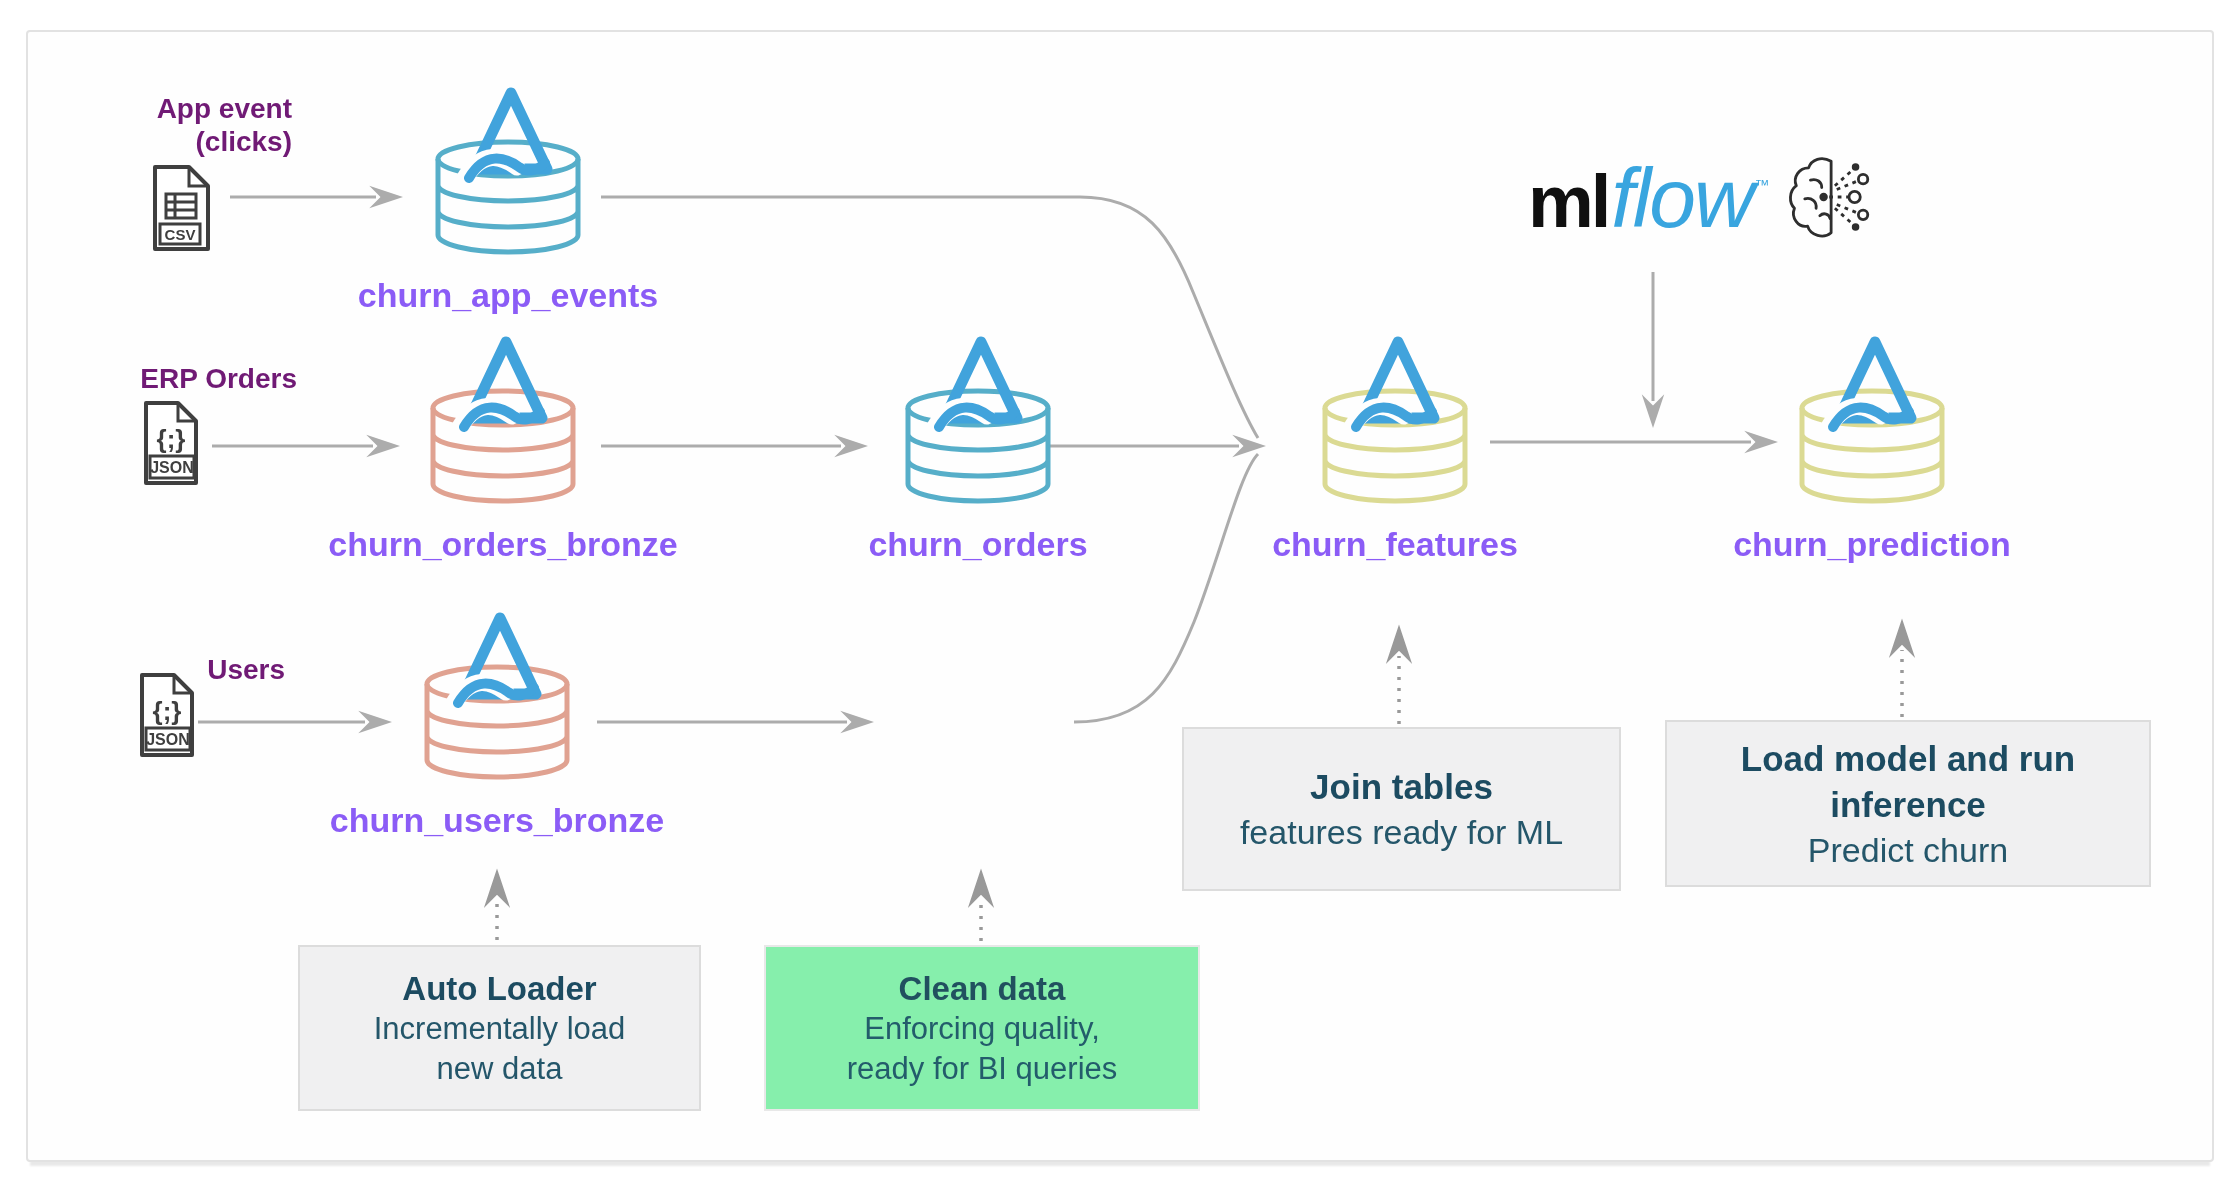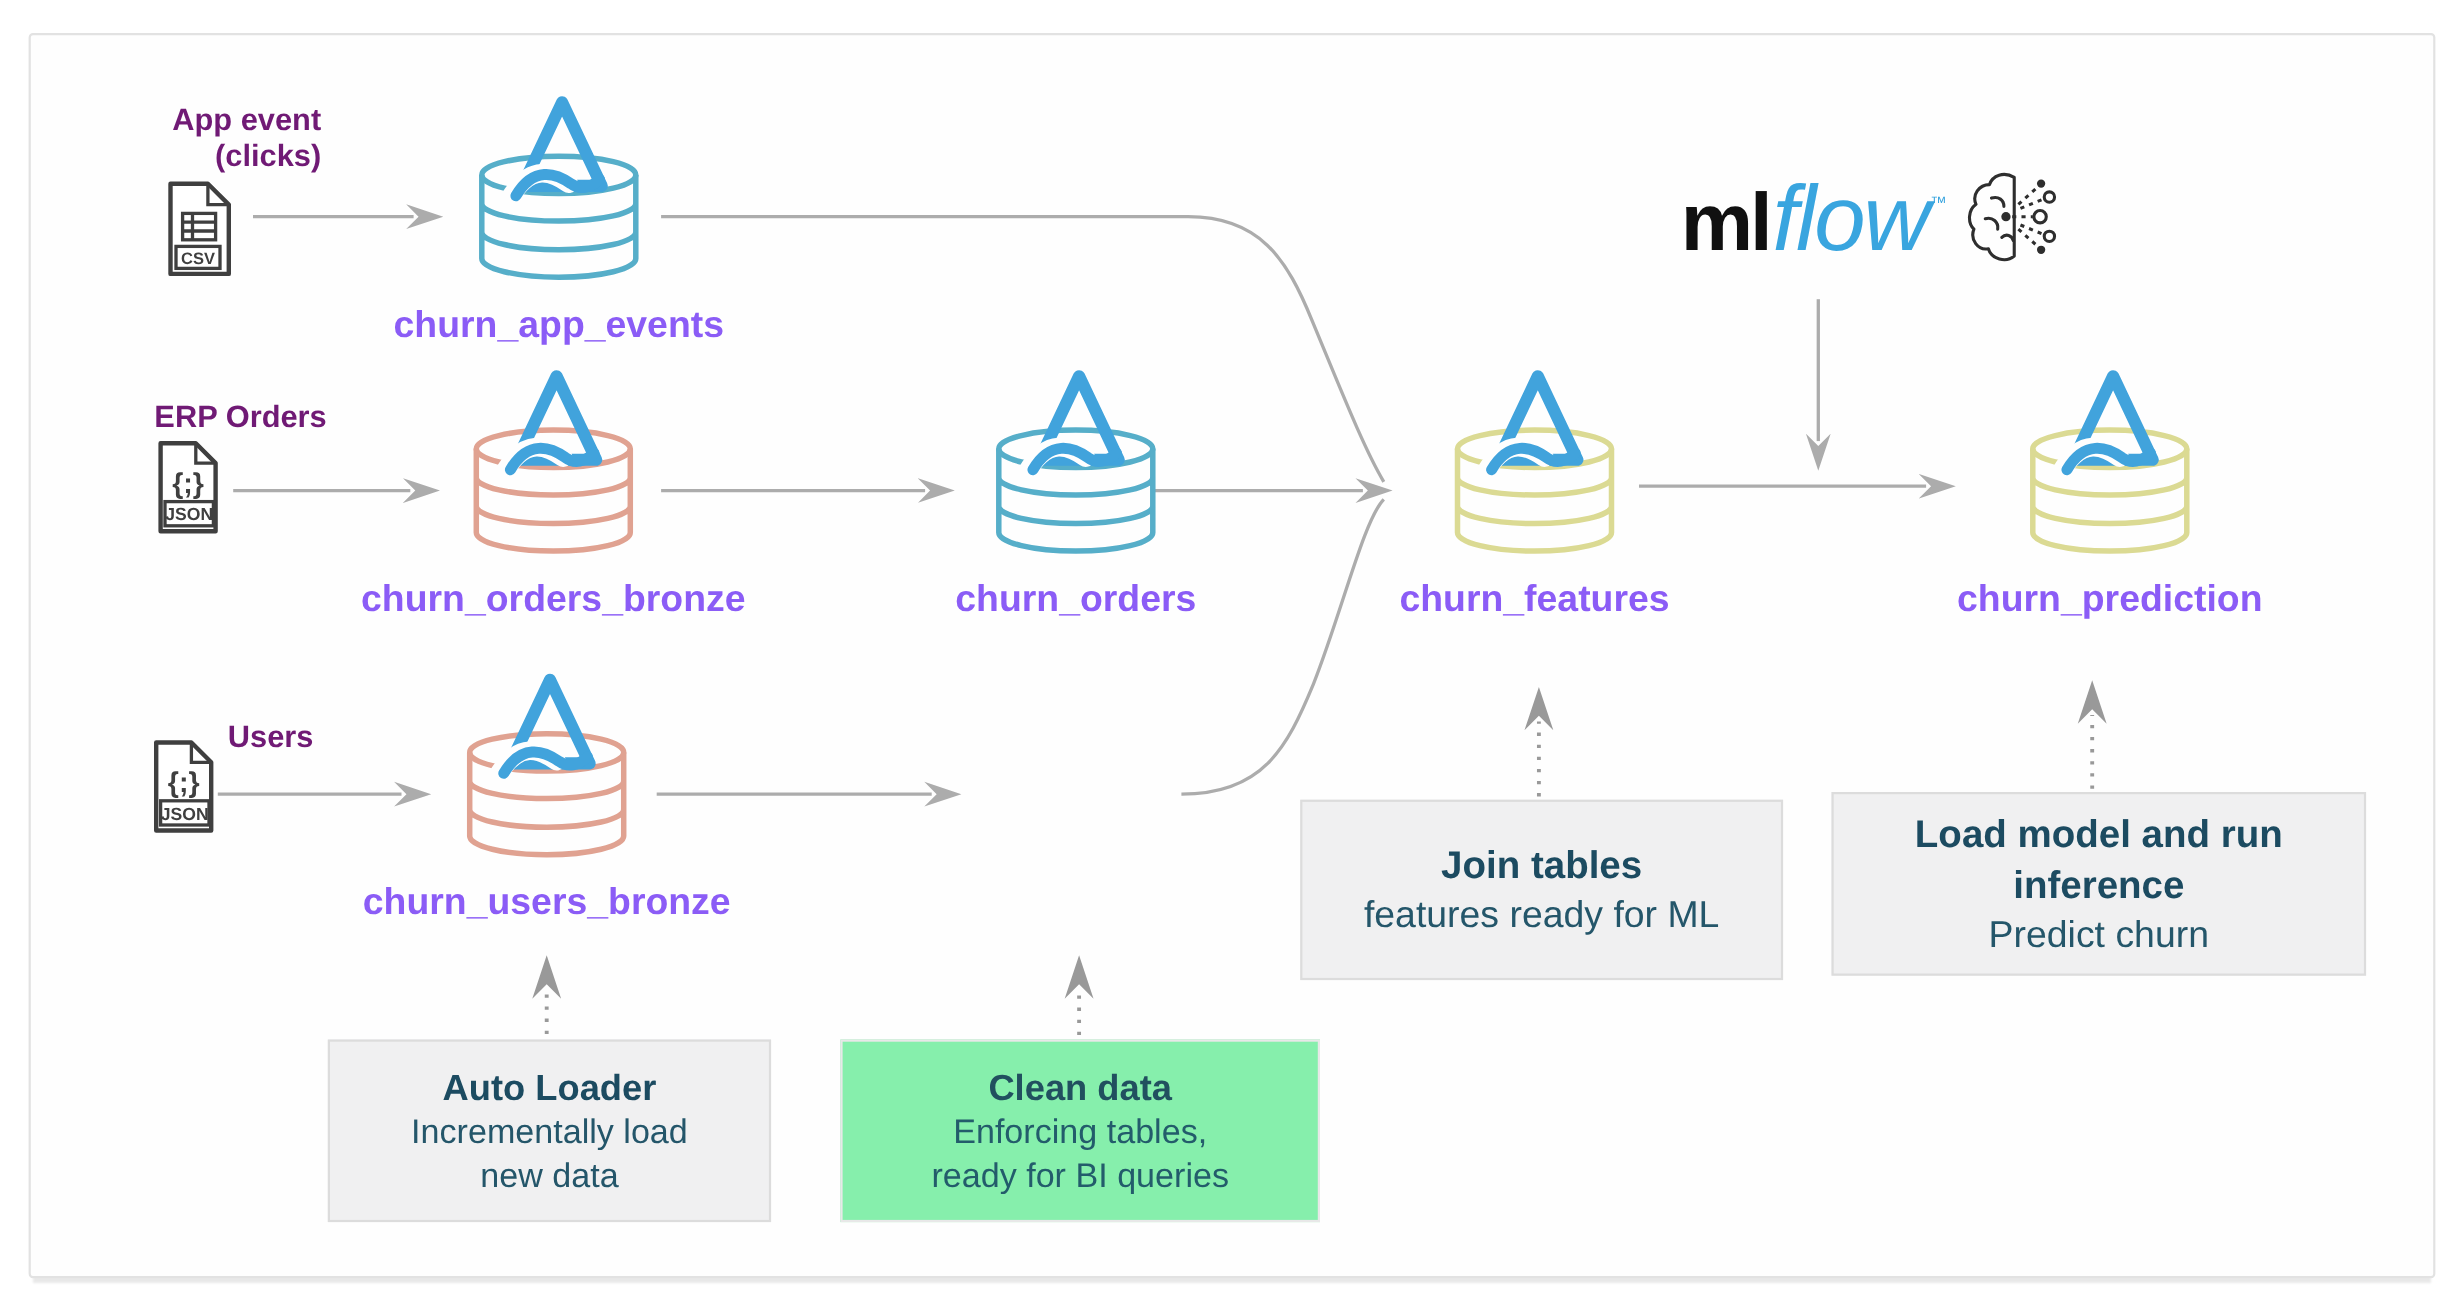--- a/index.html
+++ b/index.html
@@ -173,21 +173,21 @@
     <svg width="170" height="185" viewBox="0 0 170 185">
       <ellipse class="cyl-fill" cx="85" cy="74" rx="70" ry="17" fill="#fefefe"></ellipse>
       <path class="cyl" d="M15,74 V150 M155,74 V150 M15,150 A70,17 0 0 0 155,150 M15,100 A70,16 0 0 0 155,100 M15,126 A70,16 0 0 0 155,126"></path>
       <path class="delta-tri" d="M88,8 L124,84 L52,84 Z"></path>
       <path class="delta-erase" d="M40,96 C60,62 80,72 94,82"></path>
       <path class="delta-swoosh" d="M46,93 C62,66 82,72 96,82 C104,88 114,86 122,78"></path>
     </svg>
     <div class="node-label">churn_features</div>
   </div>
 
-  <div class="node gold" style="left:1718px;top:334px;">
+  <div class="node gold" style="left:1672px;top:334px;">
     <svg width="170" height="185" viewBox="0 0 170 185">
       <ellipse class="cyl-fill" cx="85" cy="74" rx="70" ry="17" fill="#fefefe"></ellipse>
       <path class="cyl" d="M15,74 V150 M155,74 V150 M15,150 A70,17 0 0 0 155,150 M15,100 A70,16 0 0 0 155,100 M15,126 A70,16 0 0 0 155,126"></path>
       <path class="delta-tri" d="M88,8 L124,84 L52,84 Z"></path>
       <path class="delta-erase" d="M40,96 C60,62 80,72 94,82"></path>
       <path class="delta-swoosh" d="M46,93 C62,66 82,72 96,82 C104,88 114,86 122,78"></path>
     </svg>
     <div class="node-label">churn_prediction</div>
   </div>
 
@@ -211,21 +211,21 @@
   </div>
 
   <div class="callout" style="left:298px;top:945px;width:399px;height:162px;">
     <div class="title">Auto Loader</div>
     <div class="body">Incrementally load</div>
     <div class="body">new data</div>
   </div>
 
   <div class="callout orange" style="left:764px;top:945px;width:432px;height:162px;">
     <div class="title">Clean data</div>
-    <div class="body">Enforcing tables,</div>
+    <div class="body">Enforcing quality,</div>
     <div class="body">ready for BI queries</div>
   </div>
 
   <div class="callout big" style="left:1182px;top:727px;width:435px;height:160px;">
     <div class="title">Join tables</div>
     <div class="body">features ready for ML</div>
   </div>
 
   <div class="callout big" style="left:1665px;top:720px;width:482px;height:163px;">
     <div class="title">Load model and run</div>

